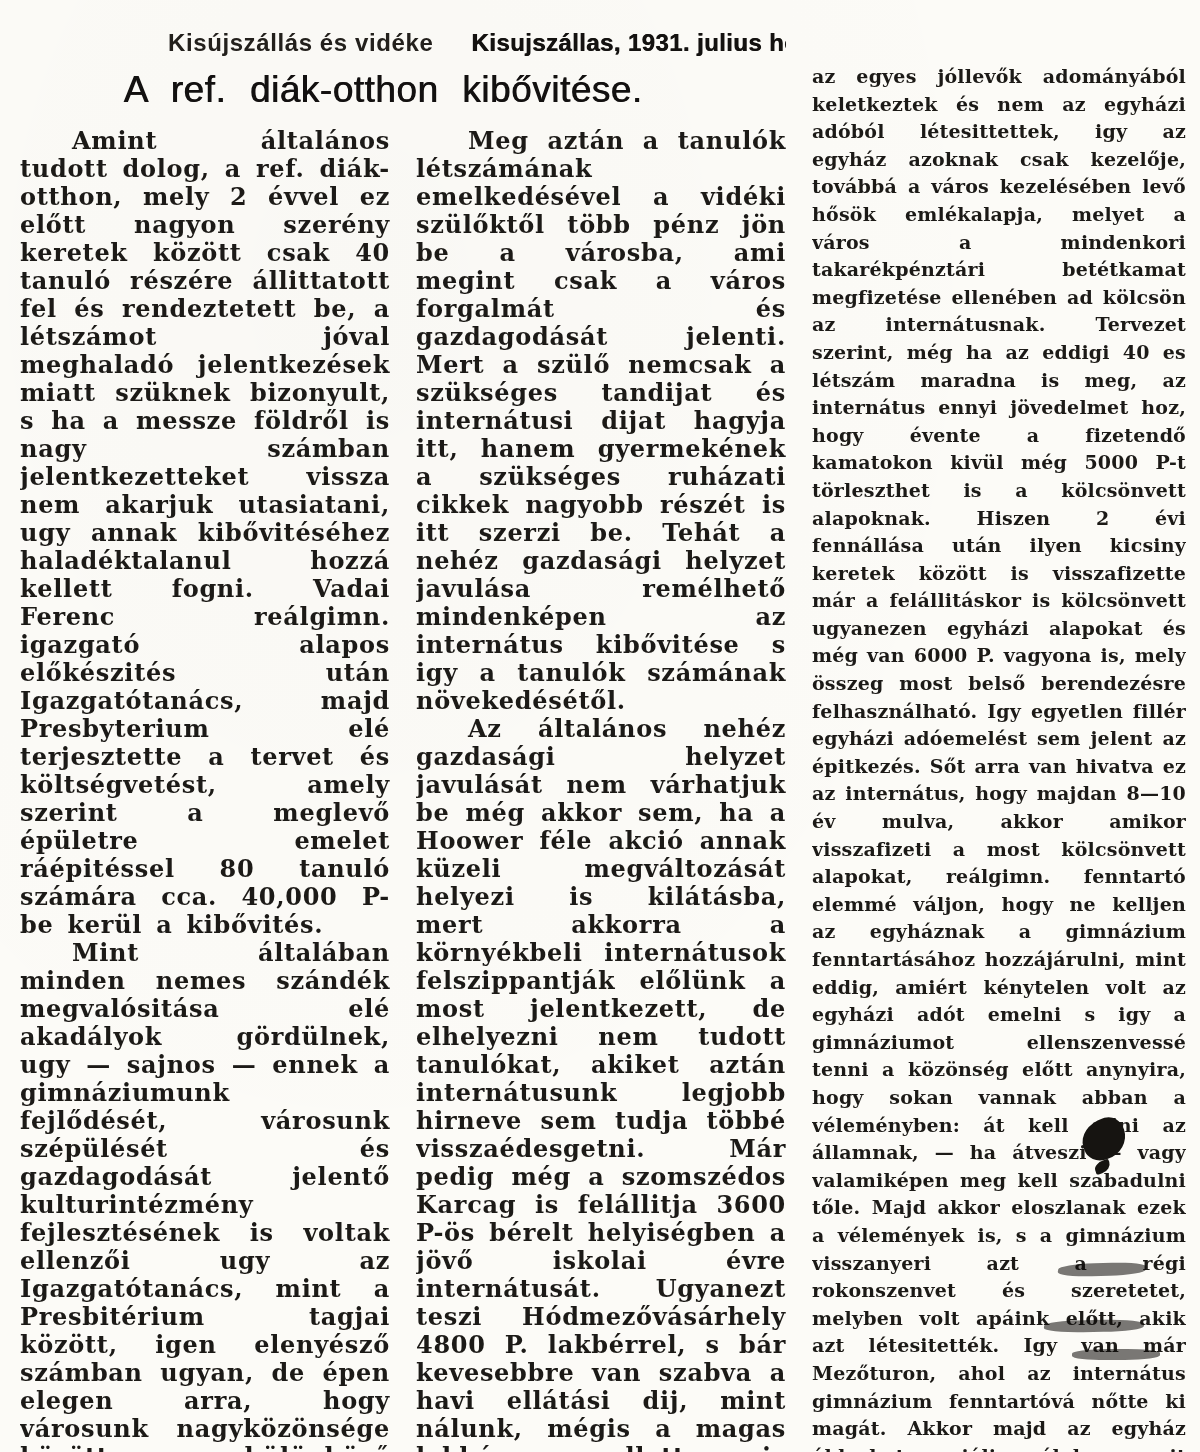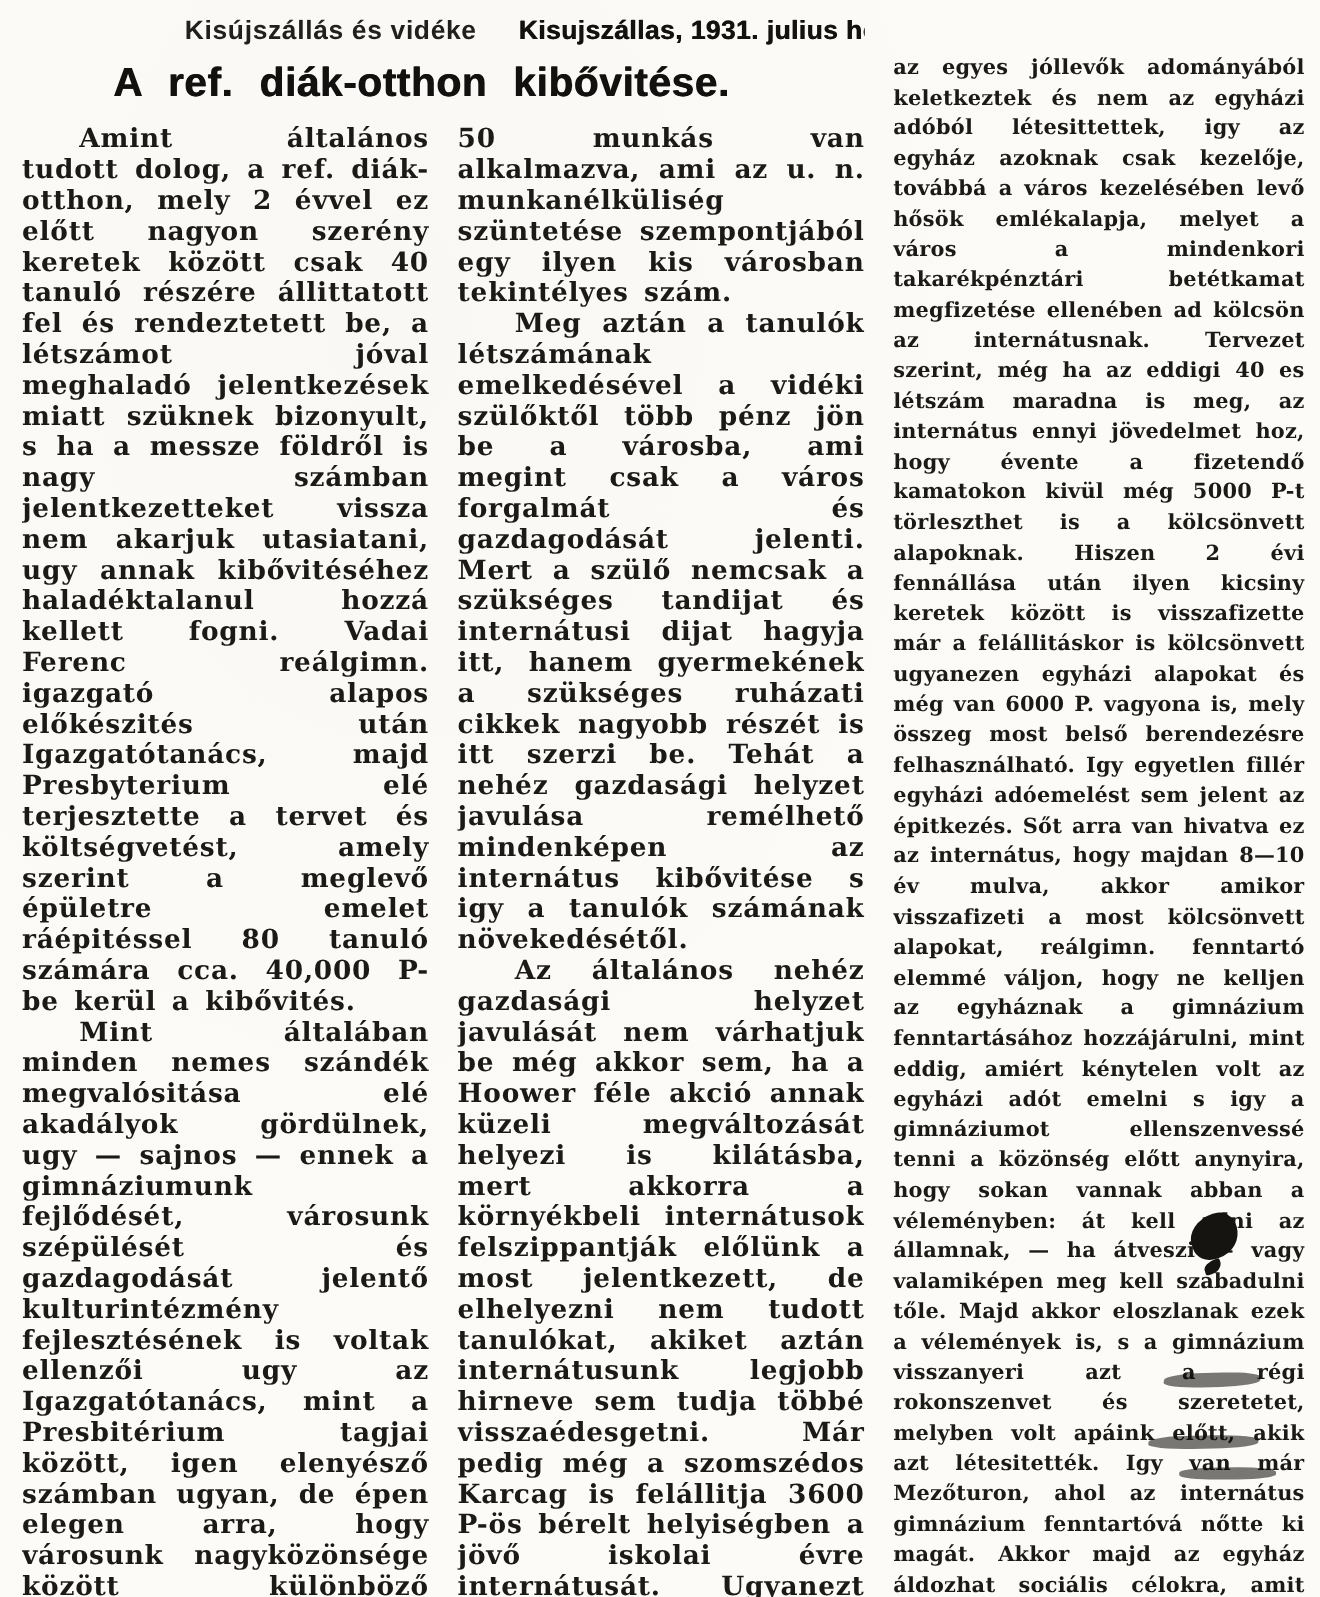--- a/index.html
+++ b/index.html
@@ -10,21 +10,21 @@
     width: 1200px;
     height: 1452px;
     background: #fcfbf7;
     overflow: hidden;
   }
   .paper {
     position: relative;
     box-sizing: border-box;
     width: 1200px;
     height: 1452px;
-    padding: 8px 14px 0 20px;
+    padding: 23px 14px 0 20px;
     display: flex;
     gap: 26px;
     background:
       radial-gradient(ellipse at 30% 20%, rgba(0,0,0,0.012), transparent 60%),
       #fcfbf7;
     color: #1b1916;
     overflow: hidden;
   }
   .left-part {
     flex: 0 0 766px;
@@ -51,21 +51,21 @@
     font-weight: 700;
     letter-spacing: 0.4px;
     color: #141210;
     text-shadow: 0.6px 0 0 #141210;
   }
   h1.article-title {
     margin: 12px 40px 16px 0;
     text-align: center;
     font-family: "Liberation Sans", sans-serif;
     font-size: 37px;
-    font-weight: 700;
+    font-weight: 400;
     letter-spacing: 0.5px;
     word-spacing: 13px;
     color: #131110;
     text-shadow: 0.7px 0 0 #131110;
   }
   .two-cols {
     display: flex;
     gap: 26px;
     flex: 1;
     overflow: hidden;
@@ -141,21 +141,20 @@
 
     <div class="two-cols">
 
       <div class="col">
         <p>Amint általános tudott dolog, a ref. diák-otthon, mely 2 évvel ez előtt nagyon szerény keretek között csak 40 tanuló részére állittatott fel és rendeztetett be, a létszámot jóval meghaladó jelentkezések miatt szüknek bizonyult, s ha a messze földről is nagy számban jelentkezetteket vissza nem akarjuk utasiatani, ugy annak kibővitéséhez haladéktalanul hozzá kellett fogni. Vadai Ferenc reálgimn. igazgató alapos előkészités után Igazgatótanács, majd Presbyterium elé terjesztette a tervet és költségvetést, amely szerint a meglevő épületre emelet ráépitéssel 80 tanuló számára cca. 40,000 P-be kerül a kibővités.</p>
         <p>Mint általában minden nemes szándék megvalósitása elé akadályok gördülnek, ugy — sajnos — ennek a gimnáziumunk fejlődését, városunk szépülését és gazdagodását jelentő kulturintézmény fejlesztésének is voltak ellenzői ugy az Igazgatótanács, mint a Presbitérium tagjai között, igen elenyésző számban ugyan, de épen elegen arra, hogy városunk nagyközönsége között különböző ellenzéki vélemények alakultak ki az egyház vezetőségével szemben. Ezeknek a helytelen véleményeknek eloszlatása végett szükségesnek tartottam felvilágositással szolgálni városunk érdemes közönségének e lap hasábjain.</p>
 
       </div>
 
       <div class="col">
-        <p class="cont">50 munkás van alkalmazva, ami az u. n. munkanélküliség szüntetése szempontjából egy ilyen kis városban tekintélyes szám.</p>
         <p>Meg aztán a tanulók létszámának emelkedésével a vidéki szülőktől több pénz jön be a városba, ami megint csak a város forgalmát és gazdagodását jelenti. Mert a szülő nemcsak a szükséges tandijat és internátusi dijat hagyja itt, hanem gyermekének a szükséges ruházati cikkek nagyobb részét is itt szerzi be. Tehát a nehéz gazdasági helyzet javulása remélhető mindenképen az internátus kibővitése s igy a tanulók számának növekedésétől.</p>
         <p>Az általános nehéz gazdasági helyzet javulását nem várhatjuk be még akkor sem, ha a Hoower féle akció annak küzeli megváltozását helyezi is kilátásba, mert akkorra a környékbeli internátusok felszippantják előlünk a most jelentkezett, de elhelyezni nem tudott tanulókat, akiket aztán internátusunk legjobb hirneve sem tudja többé visszaédesgetni. Már pedig még a szomszédos Karcag is felállitja 3600 P-ös bérelt helyiségben a jövő iskolai évre internátusát. Ugyanezt teszi Hódmezővásárhely 4800 P. lakbérrel, s bár kevesebbre van szabva a havi ellátási dij, mint nálunk, mégis a magas lakbér mellett is érdemesnek, sőt szükségesnek tartja a sürgős felállitását. Igy magunk ellen követtünk volna el helyre nem hozható bünt, ha meglevő saját épületét az egyház ki nem bővitteti.</p>
 
       </div>
 
     </div>
   </div>
 
   <div class="col col-third">
     <p class="cont">az egyes jóllevők adományából keletkeztek és nem az egyházi adóból létesittettek, igy az egyház azoknak csak kezelője, továbbá a város kezelésében levő hősök emlékalapja, melyet a város a mindenkori takarékpénztári betétkamat megfizetése ellenében ad kölcsön az internátusnak. Tervezet szerint, még ha az eddigi 40 es létszám maradna is meg, az internátus ennyi jövedelmet hoz, hogy évente a fizetendő kamatokon kivül még 5000 P-t törleszthet is a kölcsönvett alapoknak. Hiszen 2 évi fennállása után ilyen kicsiny keretek között is visszafizette már a felállitáskor is kölcsönvett ugyanezen egyházi alapokat és még van 6000 P. vagyona is, mely összeg most belső berendezésre felhasználható. Igy egyetlen fillér egyházi adóemelést sem jelent az épitkezés. Sőt arra van hivatva ez az internátus, hogy majdan 8—10 év mulva, akkor amikor visszafizeti a most kölcsönvett alapokat, reálgimn. fenntartó elemmé váljon, hogy ne kelljen az egyháznak a gimnázium fenntartásához hozzájárulni, mint eddig, amiért kénytelen volt az egyházi adót emelni s igy a gimnáziumot ellenszenvessé tenni a közönség előtt anynyira, hogy sokan vannak abban a véleményben: át kell adni az államnak, — ha átveszi — vagy valamiképen meg kell szabadulni tőle. Majd akkor eloszlanak ezek a vélemények is, s a gimnázium visszanyeri azt a régi rokonszenvet és szeretetet, melyben volt apáink előtt, akik azt létesitették. Igy van már Mezőturon, ahol az internátus gimnázium fenntartóvá nőtte ki magát. Akkor majd az egyház áldozhat sociális célokra, amit eddig nem tehetett az iskolai terhek miatt s talán lesz idő, mikor ebben az internátus segitségére lesz az egyházaknak is. Ez olyan nagyszerü perspektiva, melynek megvalósitását meg nem kisérelni, egyházunk és hiveink ellen elkövetett helyrehozhatatlan bün volna.</p>

